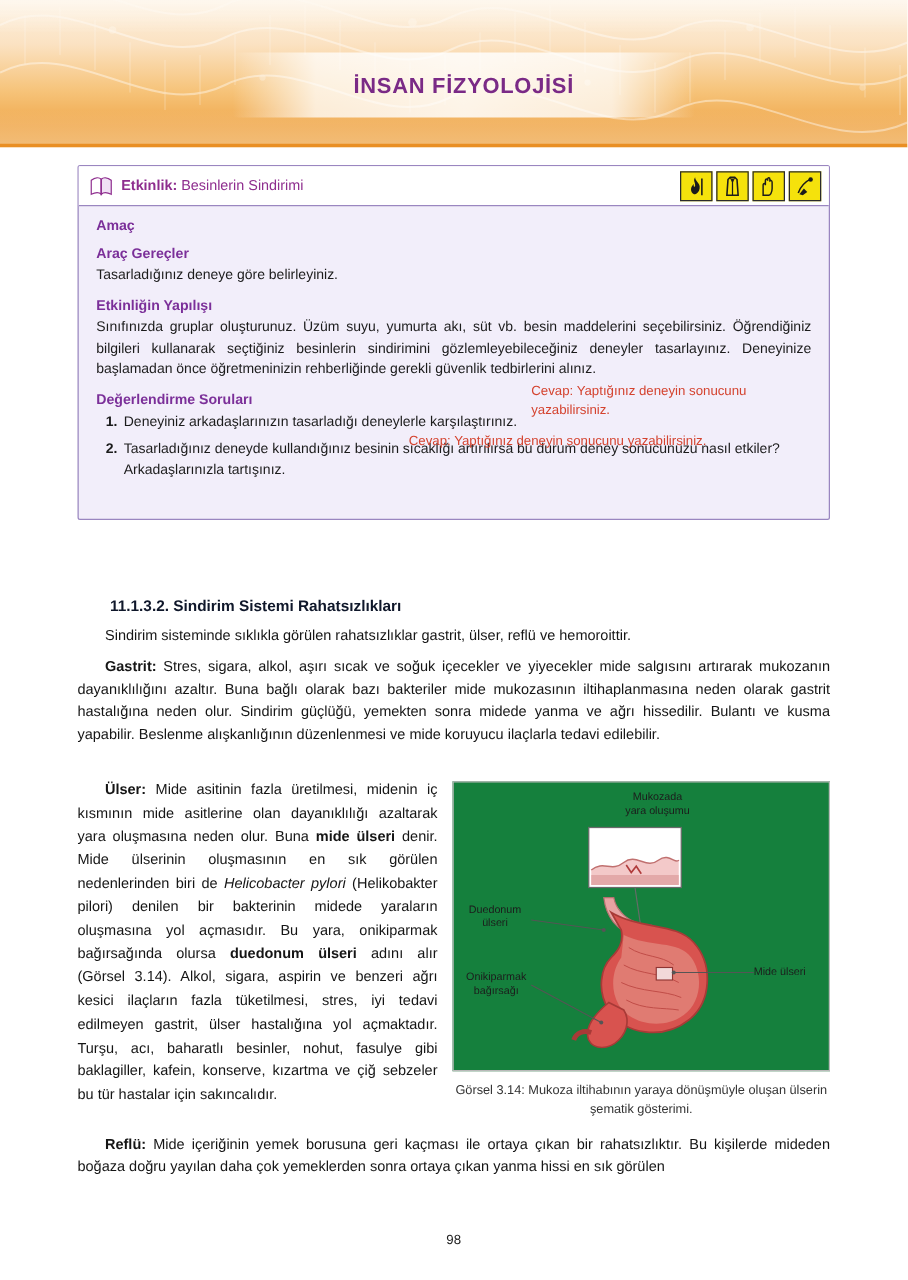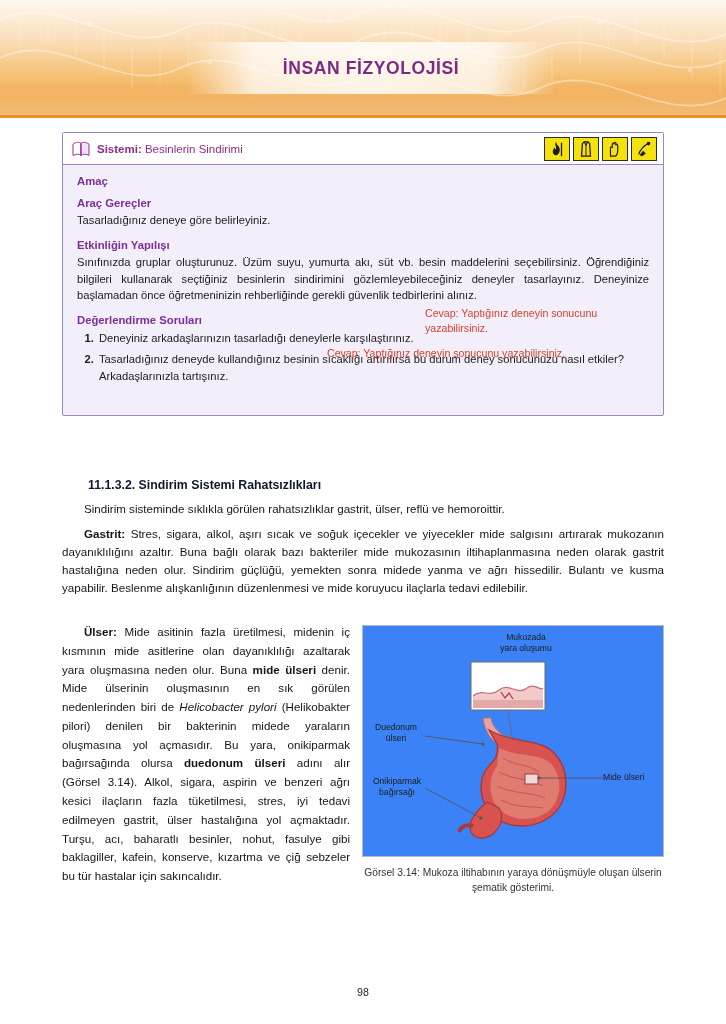--- a/index.html
+++ b/index.html
@@ -155,21 +155,21 @@
   .left-col .p { font-size: 11.6px; line-height: 1.62; }
 
   .figure {
     position: absolute;
     right: 0; top: 2px;
     width: 302px;
   }
   .figure-box {
     width: 302px; height: 232px;
     border: 1px solid #b9b9b9;
-    background: #3b82f6;
+    background: #15803d;
     position: relative;
     overflow: hidden;
   }
   .fig-caption {
     margin-top: 9px;
     font-size: 10.2px;
     color: #333;
     text-align: center;
     line-height: 1.45;
   }
@@ -262,21 +262,21 @@
 
   <div class="activity">
 
     <div class="activity-head">
       <svg class="book-icon" viewBox="0 0 24 20">
         <path d="M2,4 C6,1 10,1 12,3 L12,18 C10,16 6,16 2,18 Z" fill="#ffffff" stroke="#8e2d8e" stroke-width="1.2"></path>
         <path d="M22,4 C18,1 14,1 12,3 L12,18 C14,16 18,16 22,18 Z" fill="#f0e2f5" stroke="#8e2d8e" stroke-width="1.2"></path>
         <line x1="12" y1="3" x2="12" y2="18" stroke="#8e2d8e" stroke-width="1.1"></line>
       </svg>
       <div class="activity-head-text">
-        <span class="lbl" style="font-weight: bold;">Sistemi:</span>
+        <span class="lbl" style="font-weight: bold;">Etkinlik:</span>
         <span>Besinlerin Sindirimi</span>
       </div>
 
       <div class="safety-icons">
         <div class="sicon">
           <svg viewBox="0 0 20 20" width="18" height="18">
             <path d="M8,17 C4,15 5,10 8,8 C7,11 9,11 9,9 C9,6 7,5 9,2 C9,6 14,7 13,12 C12.5,15 11,16.5 9,17 Z" fill="#1b1b1b"></path>
             <path d="M15,18 L15,3" stroke="#1b1b1b" stroke-width="1.4"></path>
           </svg>
         </div>
@@ -393,15 +393,18 @@
           <span>bağırsağı</span>
         </div>
         <div class="fig-label" style="left:240px; top:146px; width:60px; text-align:left;">
           <span>Mide ülseri</span>
         </div>
       </div>
       <div class="fig-caption">Görsel 3.14: Mukoza iltihabının yaraya dönüşmüyle oluşan ülserin şematik gösterimi.</div>
     </div>
   </div>
 
+  <div class="bottom-text">
+    <p class="p indent"><b>Reflü:</b> Mide içeriğinin yemek borusuna geri kaçması ile ortaya çıkan bir rahatsızlıktır. Bu kişilerde mideden boğaza doğru yayılan daha çok yemeklerden sonra ortaya çıkan yanma hissi en sık görülen</p>
+  </div>
 
   <div class="page-num">98</div>
 </div>
 
 </body></html>

